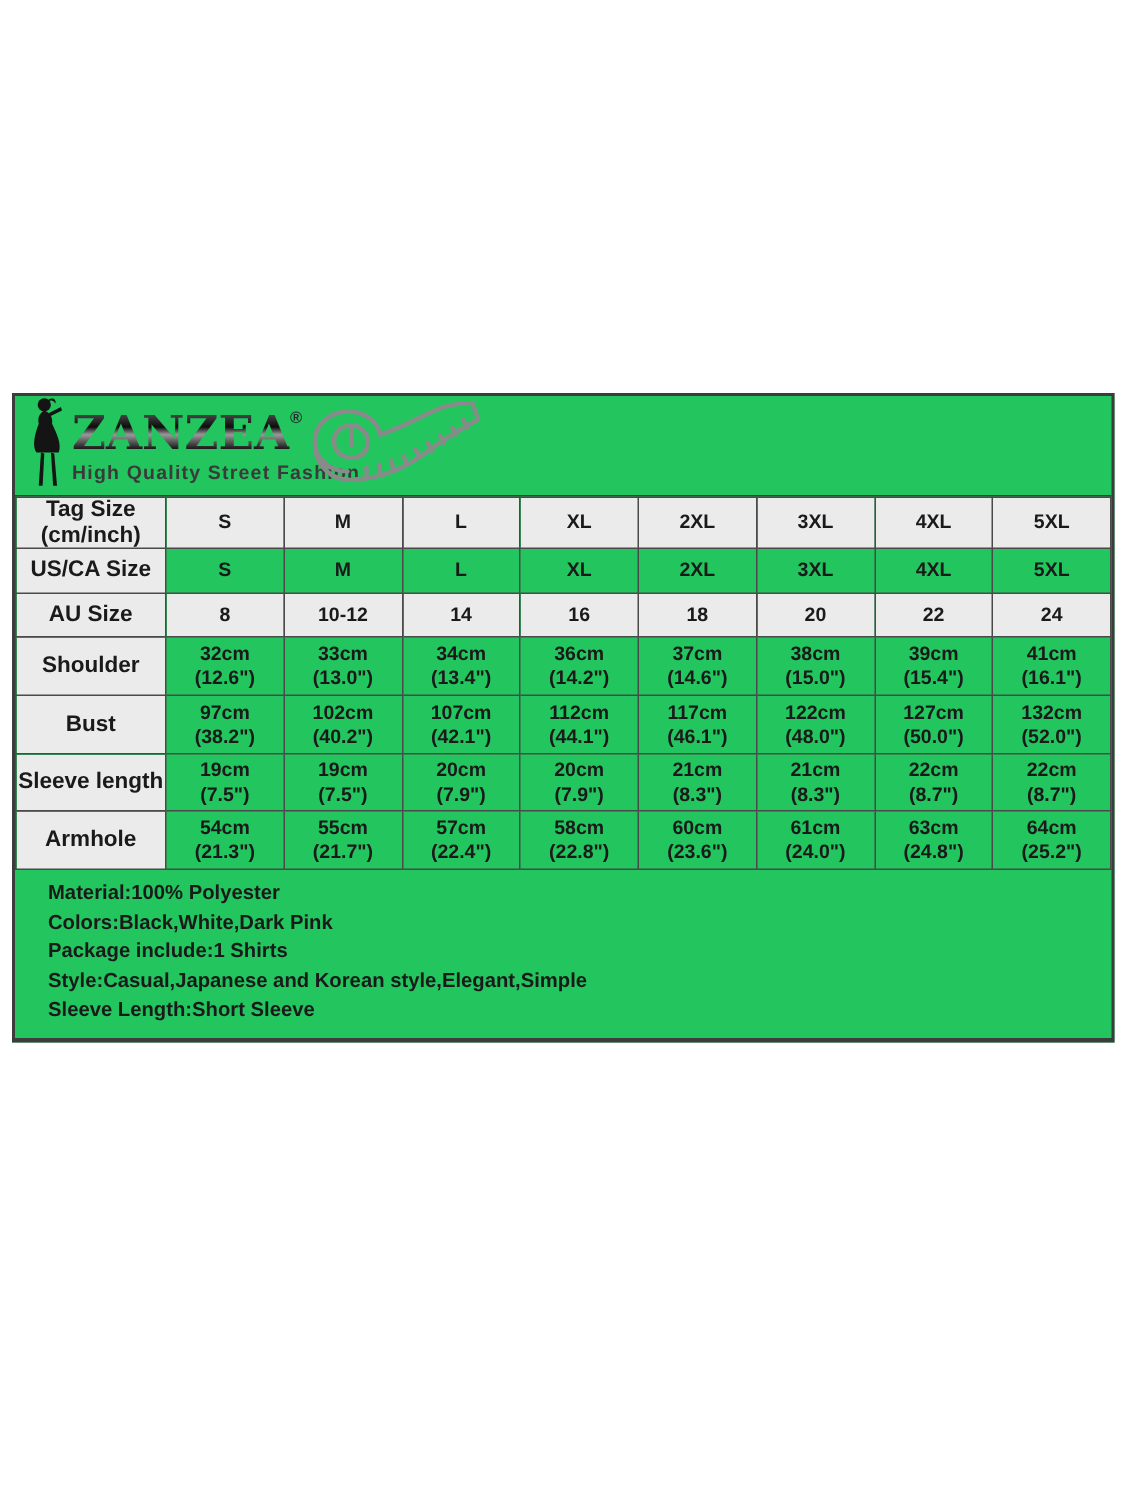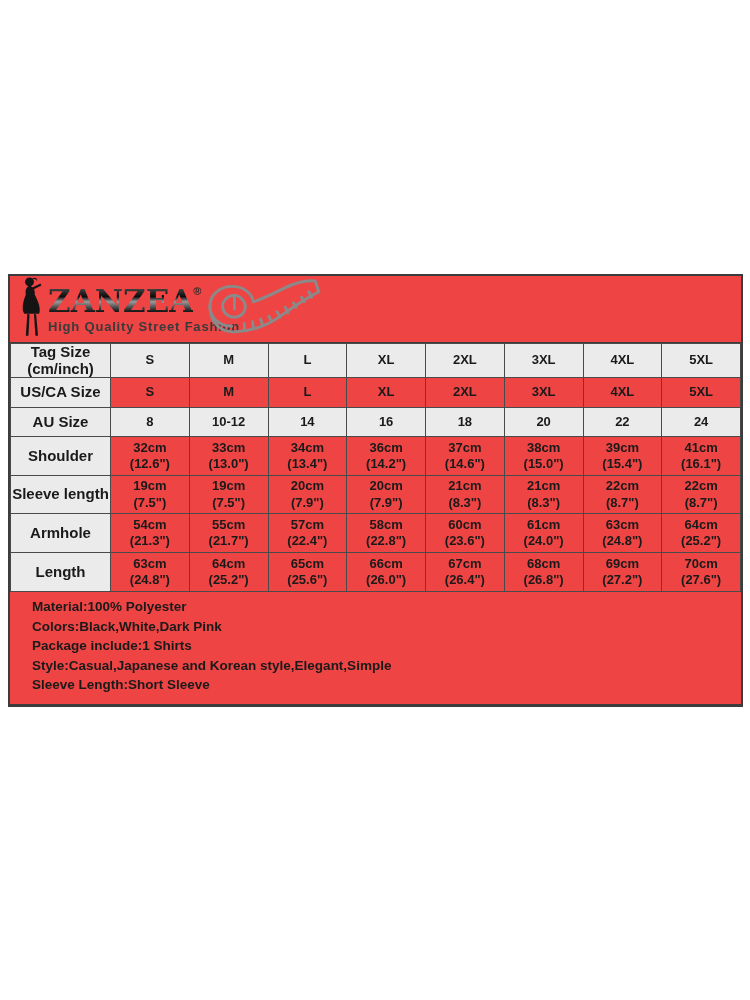--- a/index.html
+++ b/index.html
@@ -1,19 +1,19 @@
 <!DOCTYPE html>
 <html><head>
 <meta charset="utf-8">
 <style>
   html,body{margin:0;padding:0;background:#ffffff;}
   .page{position:relative;width:750px;height:1000px;background:#ffffff;overflow:hidden;
         font-family:"Liberation Sans","DejaVu Sans",sans-serif;color:#1a1a1a;}
-  .sheet{position:absolute;top:274px;left:8px;width:731px;
-         border:2px solid #3c3c3c;border-bottom-width:3px;background:#ef4444;}
+  .sheet{position:absolute;top:262px;left:8px;width:731px;
+         border:2px solid #3c3c3c;border-bottom-width:3px;background:#22c55e;}
 
   
   .header-band{display:flex;align-items:stretch;height:66px;border-bottom:1px solid #3c3c3c;}
   .logo{display:flex;align-items:center;padding:2px 4px 2px 6px;width:172px;box-sizing:border-box;}
   .logo-figure{flex:0 0 auto;margin-right:2px;}
   .logo-textwrap{line-height:1;}
   .logo-word{font-family:"DejaVu Serif","Liberation Serif",serif;font-weight:bold;
              font-size:31px;letter-spacing:0px;color:#191919;
              background:linear-gradient(180deg,#6a6a6a 0%,#0c0c0c 38%,#9a9a9a 52%,#1a1a1a 78%);
              -webkit-background-clip:text;background-clip:text;-webkit-text-fill-color:transparent;}
@@ -135,20 +135,31 @@
             <td class="label-cell">Shoulder</td>
             <td>32cm<br>(12.6")</td>
             <td>33cm<br>(13.0")</td>
             <td>34cm<br>(13.4")</td>
             <td>36cm<br>(14.2")</td>
             <td>37cm<br>(14.6")</td>
             <td>38cm<br>(15.0")</td>
             <td>39cm<br>(15.4")</td>
             <td>41cm<br>(16.1")</td>
           </tr>
+          <tr class="row-5">
+            <td class="label-cell">Bust</td>
+            <td>97cm<br>(38.2")</td>
+            <td>102cm<br>(40.2")</td>
+            <td>107cm<br>(42.1")</td>
+            <td>112cm<br>(44.1")</td>
+            <td>117cm<br>(46.1")</td>
+            <td>122cm<br>(48.0")</td>
+            <td>127cm<br>(50.0")</td>
+            <td>132cm<br>(52.0")</td>
+          </tr>
           <tr class="row-6">
             <td class="label-cell">Sleeve length</td>
             <td>19cm<br>(7.5")</td>
             <td>19cm<br>(7.5")</td>
             <td>20cm<br>(7.9")</td>
             <td>20cm<br>(7.9")</td>
             <td>21cm<br>(8.3")</td>
             <td>21cm<br>(8.3")</td>
             <td>22cm<br>(8.7")</td>
             <td>22cm<br>(8.7")</td>
@@ -157,31 +168,20 @@
             <td class="label-cell">Armhole</td>
             <td>54cm<br>(21.3")</td>
             <td>55cm<br>(21.7")</td>
             <td>57cm<br>(22.4")</td>
             <td>58cm<br>(22.8")</td>
             <td>60cm<br>(23.6")</td>
             <td>61cm<br>(24.0")</td>
             <td>63cm<br>(24.8")</td>
             <td>64cm<br>(25.2")</td>
           </tr>
-          <tr class="row-8">
-            <td class="label-cell">Length</td>
-            <td>63cm<br>(24.8")</td>
-            <td>64cm<br>(25.2")</td>
-            <td>65cm<br>(25.6")</td>
-            <td>66cm<br>(26.0")</td>
-            <td>67cm<br>(26.4")</td>
-            <td>68cm<br>(26.8")</td>
-            <td>69cm<br>(27.2")</td>
-            <td>70cm<br>(27.6")</td>
-          </tr>
         </tbody>
     </table>
 
     <div class="details">
       <div class="detail-line">Material:100% Polyester</div>
       <div class="detail-line">Colors:Black,White,Dark Pink</div>
       <div class="detail-line">Package include:1 Shirts</div>
       <div class="detail-line">Style:Casual,Japanese and Korean style,Elegant,Simple</div>
       <div class="detail-line">Sleeve Length:Short Sleeve</div>
     </div>

